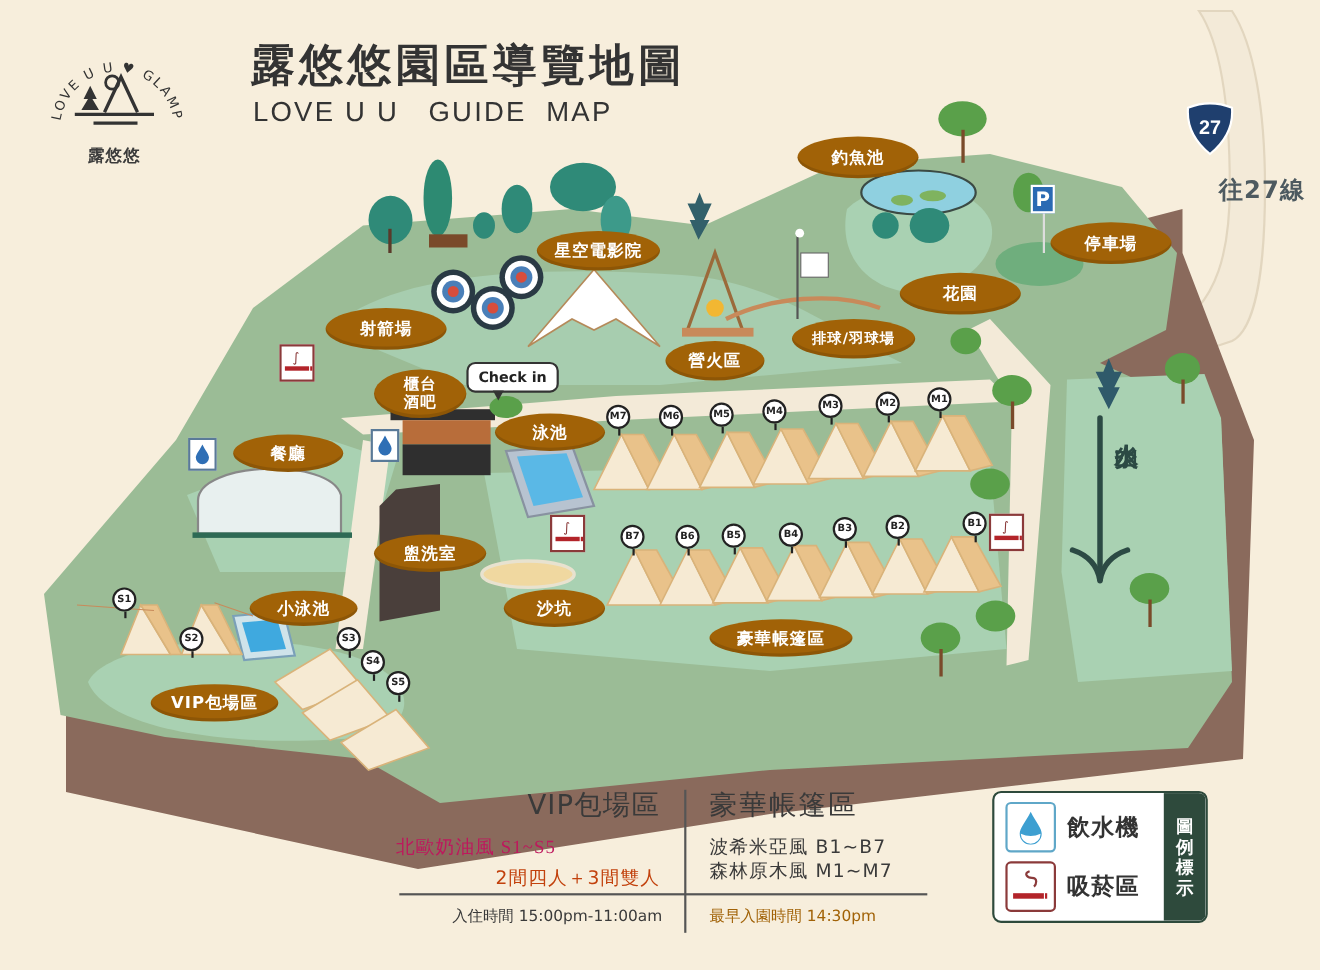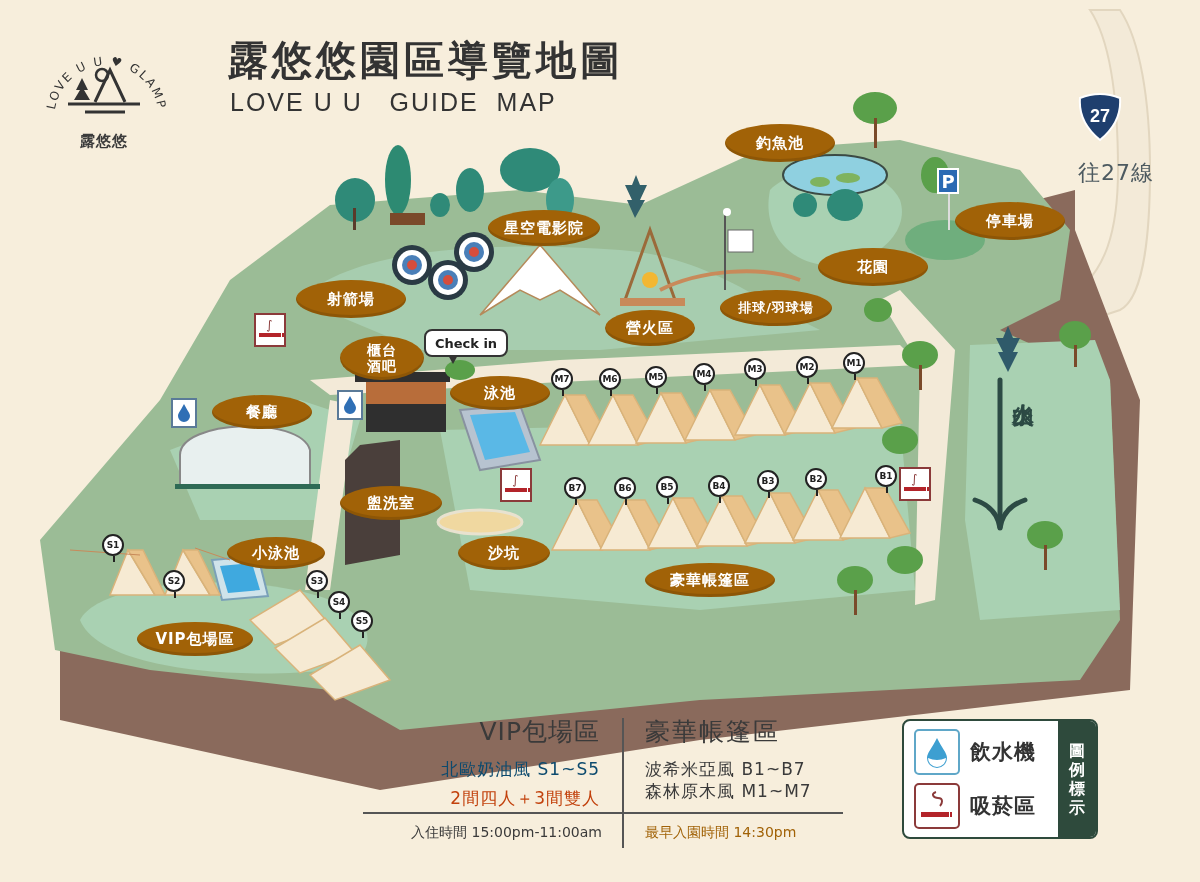--- a/index.html
+++ b/index.html
@@ -19,25 +19,25 @@
   .pin::after{content:"";position:absolute;left:9px;top:20px;width:2px;height:6px;background:#222;}
   .checkin{position:absolute;left:424px;top:329px;width:84px;height:28px;background:#fff;border:2px solid #333;border-radius:8px;font-weight:bold;font-size:13px;display:flex;align-items:center;justify-content:center;color:#222;box-sizing:border-box;}
   .checkin::after{content:"";position:absolute;left:22px;bottom:-9px;width:0;height:0;border-left:5px solid transparent;border-right:5px solid transparent;border-top:9px solid #333;}
   .water{position:absolute;width:26px;height:30px;background:#fff;border:2px solid #5a7a98;box-sizing:border-box;display:flex;align-items:center;justify-content:center;}
   .smoke{position:absolute;width:32px;height:34px;background:#fff;border:2px solid #8b3a3a;box-sizing:border-box;}
   .smoke .bar{position:absolute;left:3px;bottom:8px;width:22px;height:4px;background:#b3242a;}
   .smoke .tip{position:absolute;left:26px;bottom:8px;width:2px;height:4px;background:#b3242a;}
   .smoke .curl{position:absolute;left:10px;top:3px;font-size:12px;color:#8b3a3a;}
   
   .shield{left:1076px;top:92px;width:48px;height:50px;}
-  .to27{left:1078px;top:158px;font-size:22px;font-weight:400;color:#4d5a60;letter-spacing:1px;}
+  .to27{left:1108px;top:158px;font-size:22px;font-weight:700;color:#4d5a60;letter-spacing:1px;}
   .shanshui{left:1010px;top:386px;width:26px;font-size:22px;font-weight:900;color:#2c4a44;line-height:26px;text-align:center;}
   
   .info-vip-title{left:370px;top:715px;width:230px;text-align:right;font-size:25px;color:#3a3a3a;letter-spacing:1px;}
-  .info-vip-l1{left:360px;top:758px;width:240px;text-align:right;font-size:17px;color:#0c4a6e;letter-spacing:1px;}
+  .info-vip-l1{left:360px;top:758px;width:240px;text-align:left;font-size:17px;color:#be185d;letter-spacing:1px;font-family:Liberation Serif, serif;}
   .info-vip-l2{left:360px;top:787px;width:240px;text-align:right;font-size:17px;color:#c2410c;letter-spacing:1px;}
   .info-vip-time{left:362px;top:824px;width:240px;text-align:right;font-size:14px;color:#3a3a3a;}
   .info-lux-title{left:645px;top:715px;font-size:25px;color:#3a3a3a;letter-spacing:2px;}
   .info-lux-l1{left:645px;top:758px;font-size:17px;color:#3a3a3a;letter-spacing:1px;}
   .info-lux-l2{left:645px;top:780px;font-size:17px;color:#3a3a3a;letter-spacing:1px;}
   .info-lux-time{left:645px;top:824px;font-size:14px;color:#a16207;}
   .hline{left:363px;top:812px;width:480px;height:2px;background:#555;}
   .vline{left:622px;top:718px;width:2px;height:130px;background:#555;}
   
   .legend{left:902px;top:719px;width:196px;height:120px;border:2px solid #2e4a3c;border-radius:8px;background:#fff;box-sizing:border-box;overflow:hidden;}

